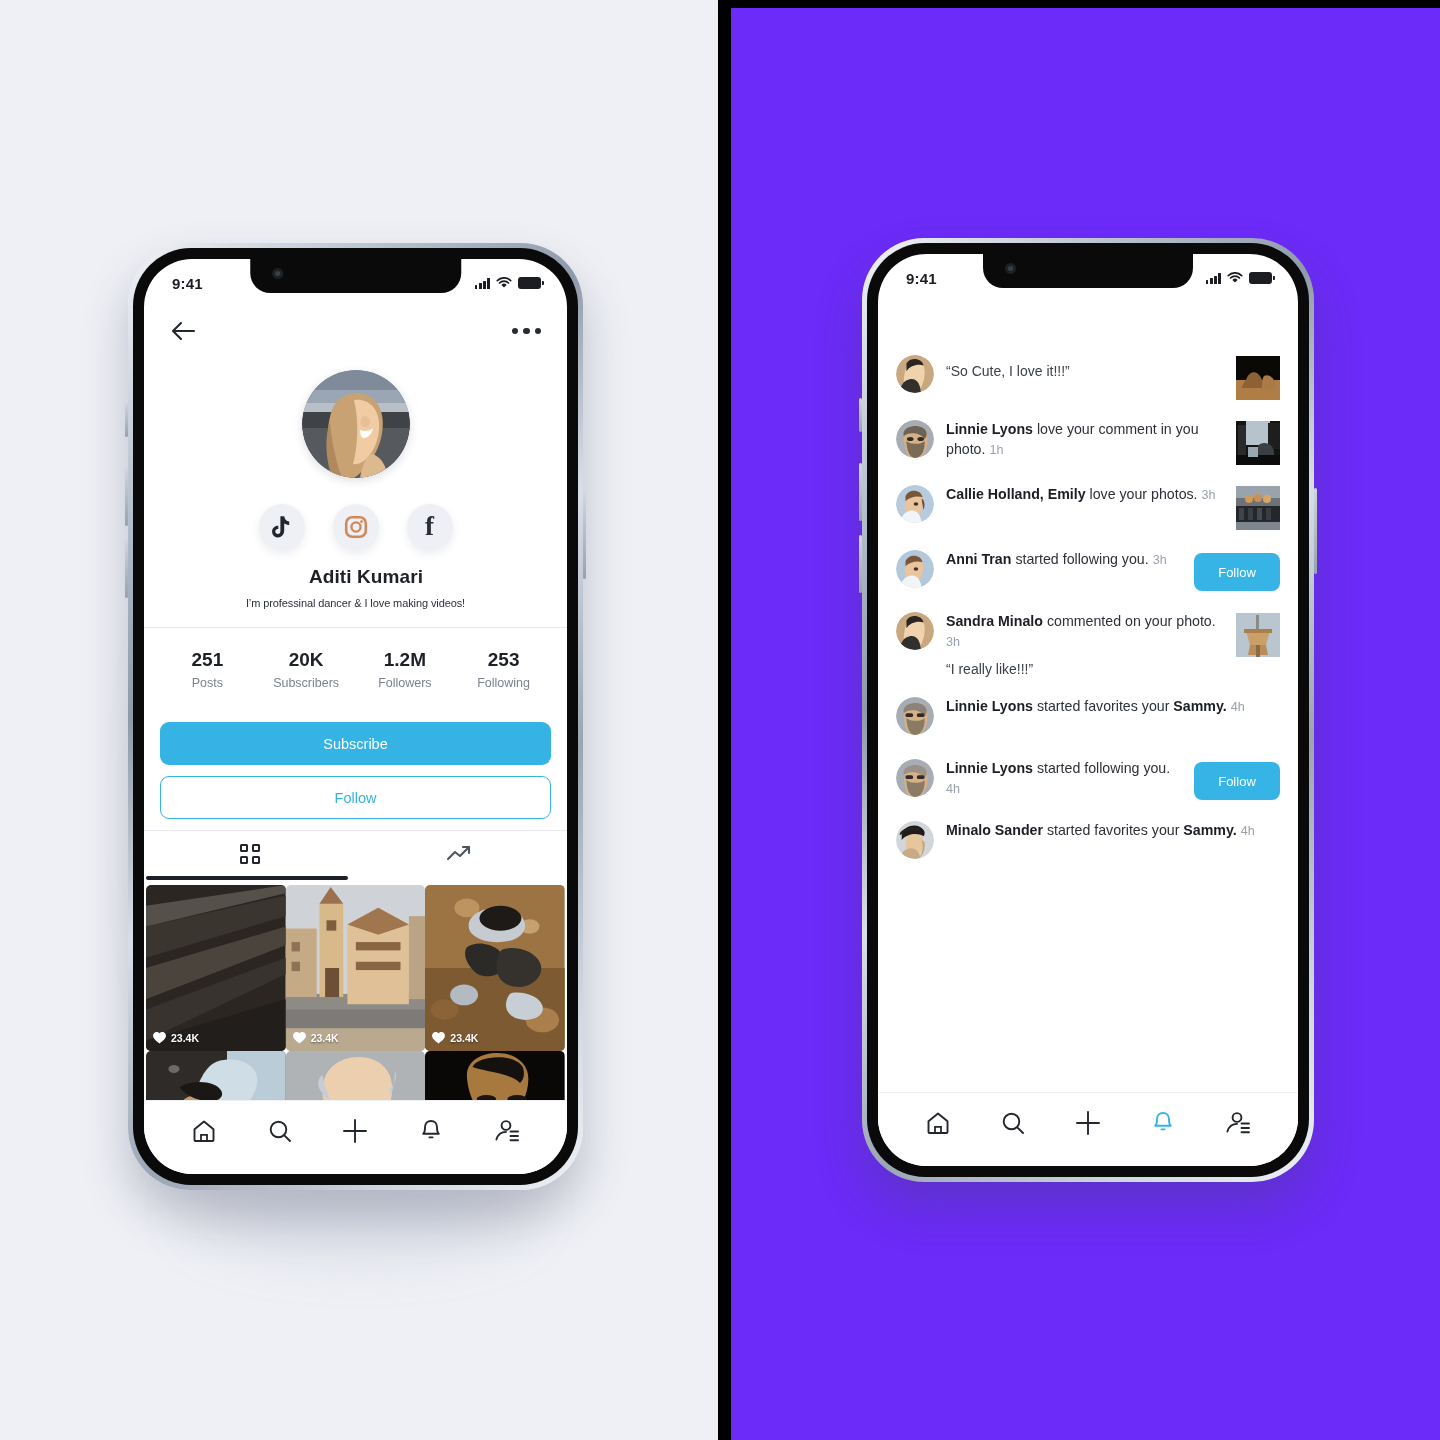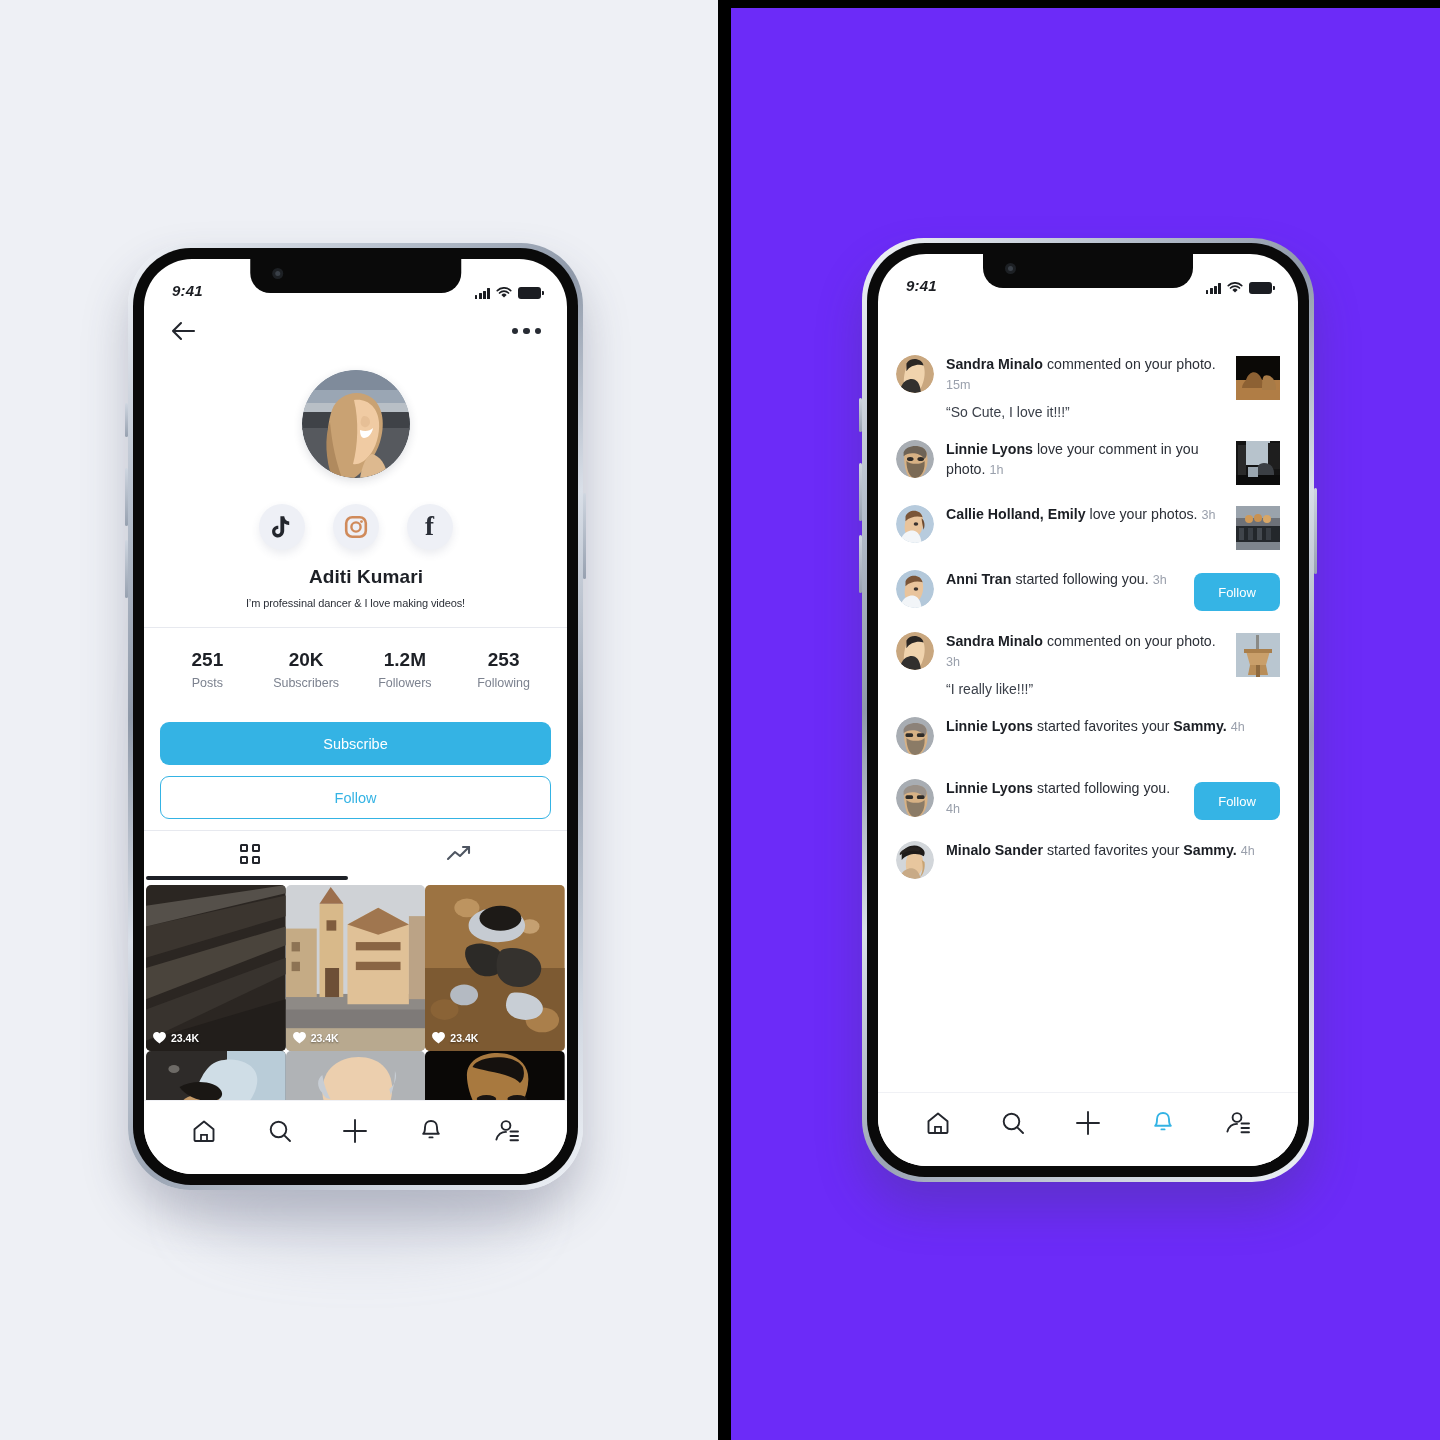--- a/index.html
+++ b/index.html
@@ -68,22 +68,22 @@
     border-radius: 50%; background: #1d2024;
   }
   .notch .cam::after{
     content:""; position:absolute; left:3px; top:3px; width:5px; height:5px;
     border-radius:50%; background:#3a4048;
   }
 
   
   .statusbar {
     position: absolute; top: 0; left: 0; right: 0; height: 40px;
-    display: flex; align-items: flex-end; justify-content: space-between;
-    padding: 8px 26px 0 28px; z-index: 10; font-style: italic;
+    display: flex; align-items: center; justify-content: space-between;
+    padding: 8px 26px 0 28px; z-index: 10;
   }
   .status-time { font-size: 15px; font-weight: 700; color: #1b1d22; letter-spacing: .2px; }
   .status-right { display: flex; align-items: center; gap: 6px; }
   .bars { display: flex; align-items: flex-end; gap: 1.6px; height: 12px; }
   .bars i { display:block; width: 2.6px; background:#1b1d22; border-radius: .5px; }
   .bars i:nth-child(1){height:4px}
   .bars i:nth-child(2){height:6px}
   .bars i:nth-child(3){height:8.5px}
   .bars i:nth-child(4){height:11px}
   .battery {
@@ -554,21 +554,20 @@
                   </defs>
                   <g clip-path="url(#a0)">
               <rect width="40" height="40" fill="#c9a77f"></rect>
               <path d="M12 10c3-7 14-7 17 1 3 8 0 22-6 28-5 5-12 3-14-3-2-8-0-20 3-26z" fill="#f0d3ad"></path>
               <path d="M11 9c4-7 16-6 18 2-6-2-14 0-18 6V9z" fill="#2a2623"></path>
               <path d="M6 32c3-6 10-8 14-6 4 2 6 8 6 14H4c0-3 1-6 2-8z" fill="#32302e"></path>
                   </g>
                 </svg>
             </div>
             <div class="n-body">
-              <div class="n-text"><b>Sandra Minalo</b> <span>commented on your photo.</span> <span class="n-time">15m</span></div>
               <div class="n-quote">“So Cute, I love it!!!”</div>
             </div>
             <div class="n-thumb">
               <svg viewBox="0 0 44 44" preserveAspectRatio="none">
                 <rect width="44" height="44" fill="#0b0906"></rect>
                 <rect y="24" width="44" height="20" fill="#b07d45"></rect>
                 <path d="M10 24c3-9 10-10 14-4 3 5 4 9 4 12H6c0-3 2-6 4-8z" fill="#8d6133"></path>
                 <path d="M28 20c4-2 9 1 11 6 1 3 1 6 1 8H26c0-5 0-12 2-14z" fill="#a87b47"></path>
               </svg>
             </div>

